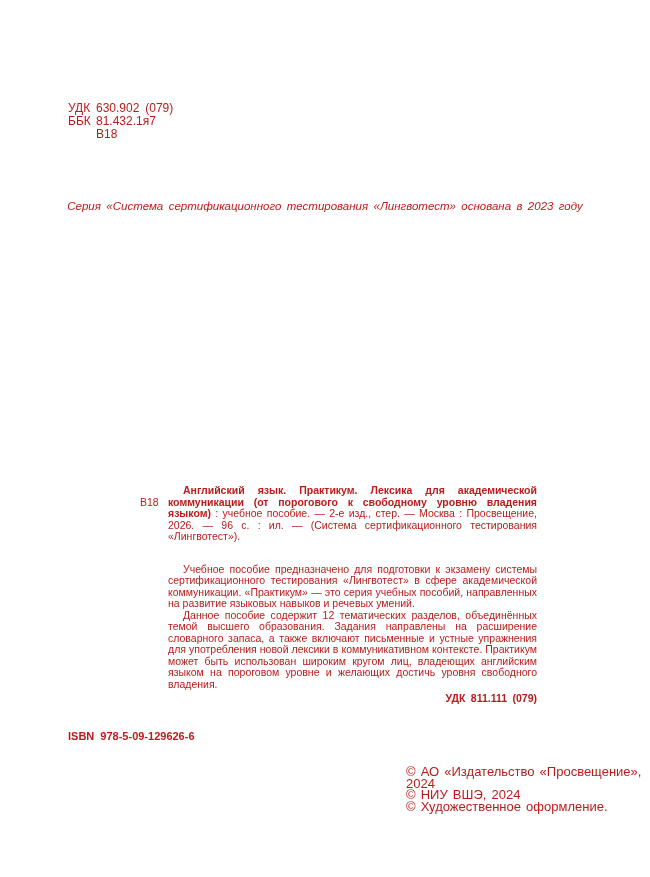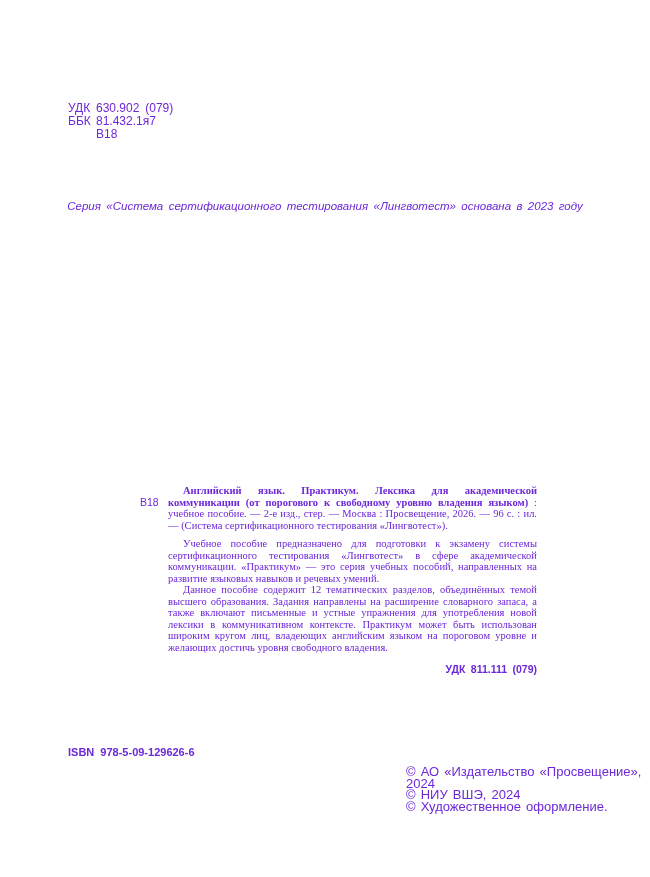--- a/index.html
+++ b/index.html
@@ -2,21 +2,21 @@
 <html><head>
 <meta charset="utf-8">
 <style>
   html, body { margin:0; padding:0; background:#ffffff; }
   .page {
     position: relative;
     width: 650px;
     height: 877px;
     background: #ffffff;
     font-family: "Liberation Sans", sans-serif;
-    color: #6d28d9;
+    color: #b91c1c;
     overflow: hidden;
   }
 
   
   .top-codes {
     position: absolute;
     left: 68px;
     top: 102px;
     font-size: 12px;
     line-height: 12.9px;
@@ -46,39 +46,39 @@
     font-size: 10.5px;
     line-height: 11.6px;
     text-align: justify;
   }
   .card .sign {
     position: absolute;
     left: 0;
     top: 11.6px;
   }
   .card .body { margin-left: 28px; }
-  .card p { margin: 0; font-family: Liberation Serif, serif; }
+  .card p { margin: 0; }
   .bib { text-indent: 15px; }
   .bib .b { font-weight: bold; }
   .isbn-line { text-indent: 15px; word-spacing: 2.5px; }
-  .annotation { margin-top: 7px; line-height: 11.5px; }
+  .annotation { margin-top: 21px; line-height: 11.5px; }
   .annotation p { text-indent: 15px; }
   .codes-right {
-    margin-top: 10px;
+    margin-top: 2px;
     text-align: right;
     font-weight: bold;
     line-height: 13.2px;
     word-spacing: 2.5px;
   }
 
   
   .footer-isbn {
     position: absolute;
     left: 68px;
-    top: 746px;
+    top: 730px;
     font-size: 11px;
     font-weight: bold;
     word-spacing: 3px;
   }
   .copyright {
     position: absolute;
     left: 406px;
     top: 766px;
     font-size: 13px;
     line-height: 11.7px;

